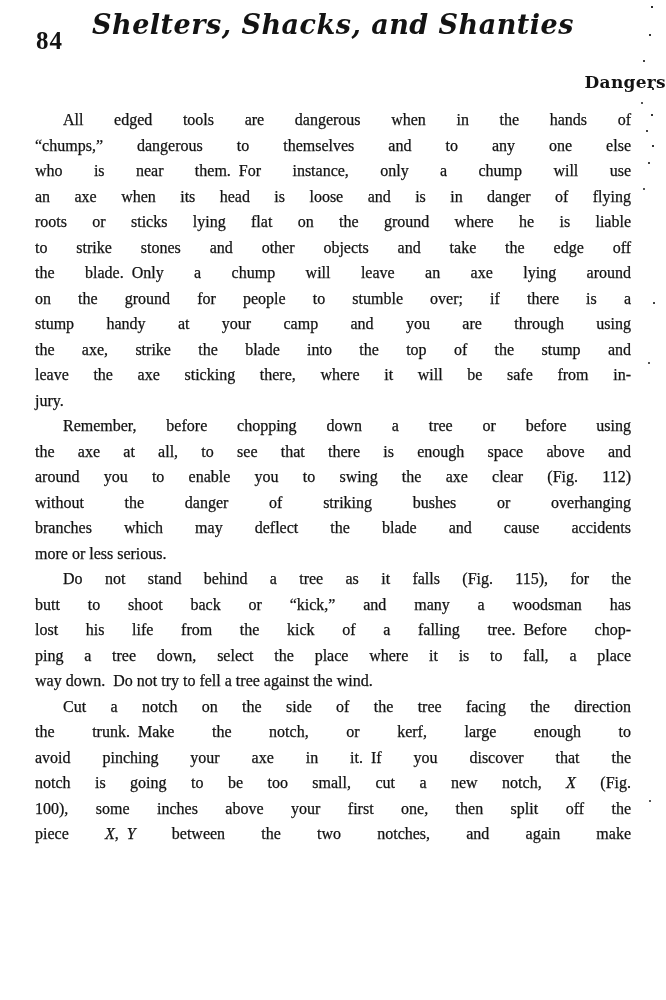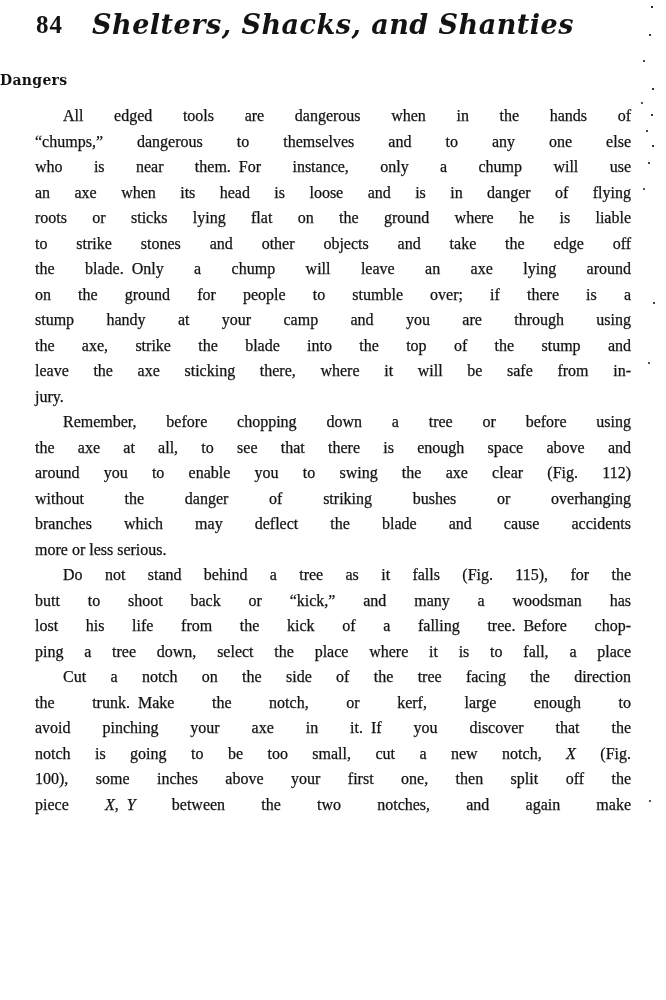--- a/index.html
+++ b/index.html
@@ -18,37 +18,37 @@
     font-family: "Liberation Serif", serif;
   }
   .page-header {
     position: relative;
     margin: 9px 36px 0 36px;
     height: 34px;
   }
   .page-number {
     position: absolute;
     left: 0;
-    top: 2px;
+    top: 18px;
     font-size: 25px;
     font-weight: 700;
     letter-spacing: 1px;
   }
   .running-title {
     text-align: center;
     font-style: italic;
     font-weight: 600;
     font-size: 27px;
     font-family: "DejaVu Serif", "Liberation Serif", serif;
     letter-spacing: 0.5px;
   }
   .section-heading {
     margin-top: 29px;
-    text-align: left;
-    font-size: 14px;
+    text-align: right;
+    font-size: 17px;
     font-weight: 700;
     font-family: "DejaVu Serif", "Liberation Serif", serif;
     letter-spacing: 0.3px;
   }
   .body-text {
     margin: 15px 35px 0 35px;
     width: 596px;
     font-size: 16px;
     line-height: 25.5px;
     -webkit-text-stroke: 0.25px var(--ink);
@@ -115,20 +115,21 @@
         <div class="line">around you to enable you to swing the axe clear (Fig. 112)</div>
         <div class="line">without the danger of striking bushes or overhanging</div>
         <div class="line">branches which may deflect the blade and cause accidents</div>
         <div class="line end">more or less serious.</div>
       </div>
       <div class="paragraph">
         <div class="line indent">Do not stand behind a tree as it falls (Fig. 115), for the</div>
         <div class="line">butt to shoot back or “kick,” and many a woodsman has</div>
         <div class="line">lost his life from the kick of a falling tree. Before chop-</div>
         <div class="line">ping a tree down, select the place where it is to fall, a place</div>
+        <div class="line end">way down. Do not try to fell a tree against the wind.</div>
       </div>
       <div class="paragraph">
         <div class="line indent">Cut a notch on the side of the tree facing the direction</div>
         <div class="line">the trunk. Make the notch, or kerf, large enough to</div>
         <div class="line">avoid pinching your axe in it. If you discover that the</div>
         <div class="line">notch is going to be too small, cut a new notch, <em>X</em> (Fig.</div>
         <div class="line">100), some inches above your first one, then split off the</div>
         <div class="line">piece <em>X</em>, <em>Y</em> between the two notches, and again make</div>
       </div>
     </div>

